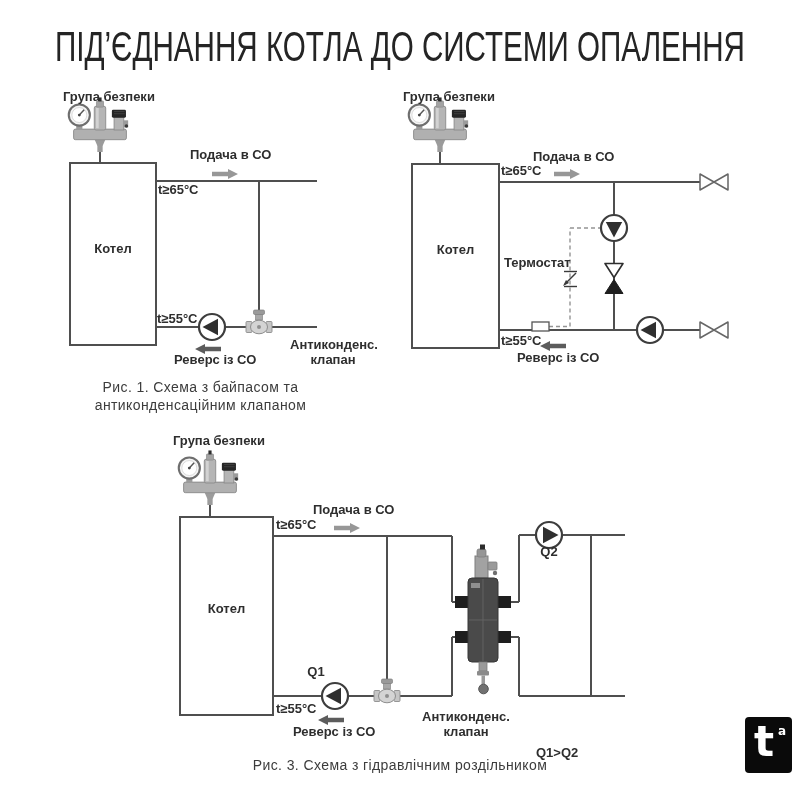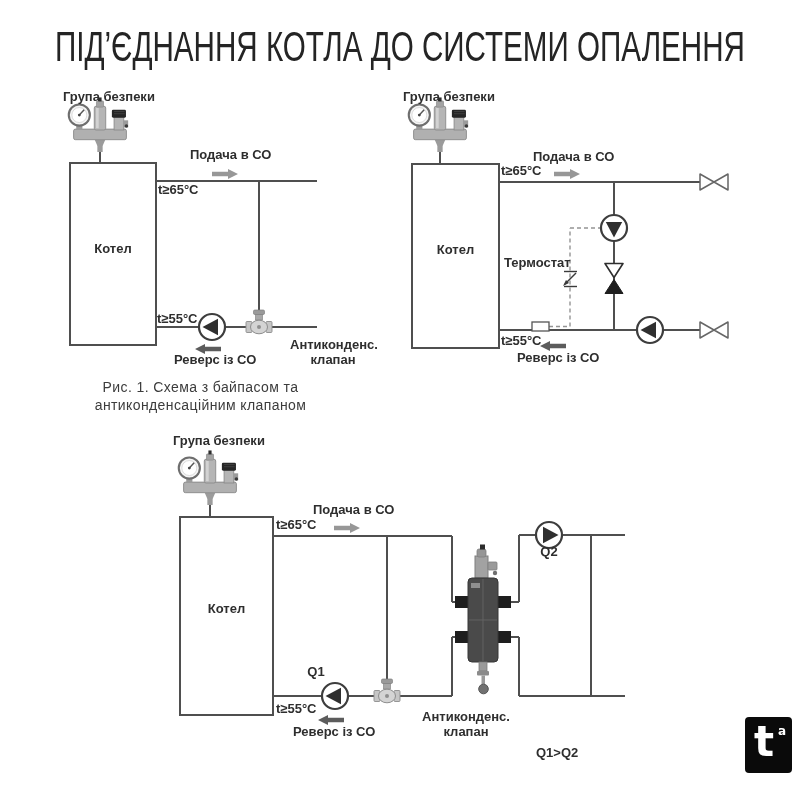--- a/index.html
+++ b/index.html
@@ -162,19 +162,20 @@
 <div class="lbl" style="left:313px;top:503px;">Подача в СО</div>
 <div class="lbl" style="left:276px;top:518px;">t≥65°C</div>
 <div class="lbl ctr" style="left:180px;top:602px;width:93px;">Котел</div>
 <div class="lbl ctr" style="left:536px;top:516px;width:26px;margin-top:29px;">Q2</div>
 <div class="lbl ctr" style="left:303px;top:665px;width:26px;">Q1</div>
 <div class="lbl" style="left:276px;top:702px;">t≥55°C</div>
 <div class="lbl" style="left:293px;top:725px;">Реверс із СО</div>
 <div class="lbl multi" style="left:382px;top:710px;width:88px;">Антиконденс.
 клапан</div>
 <div class="lbl" style="left:536px;top:702px;margin-top:44px;">Q1&gt;Q2</div>
+<div class="cap" style="left:240px;top:757px;width:320px;">Рис. 3. Схема з гідравлічним роздільником</div>
 
 <div id="logo">
   <span class="t">t</span>
   <span class="a">a</span>
 </div>
 
 </div>
 
 </body></html>

